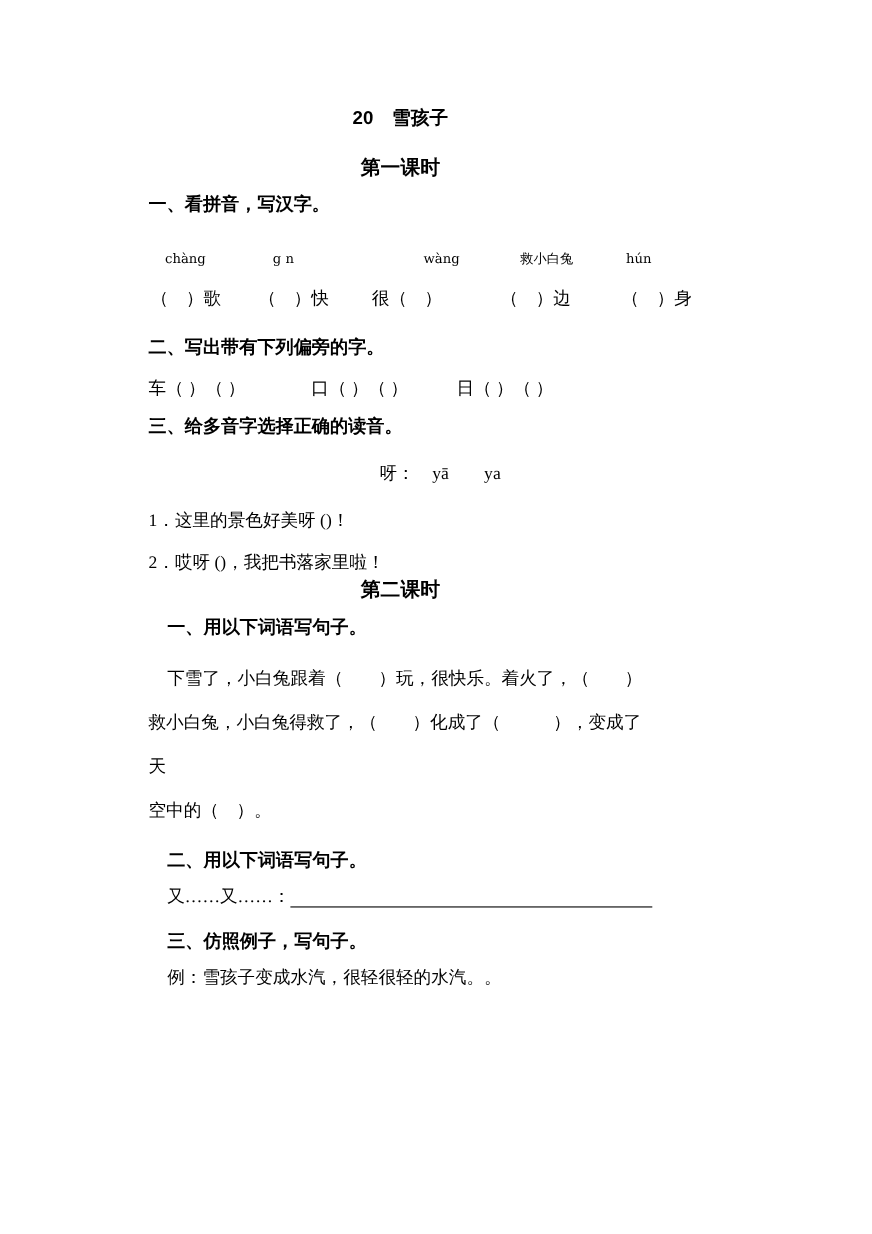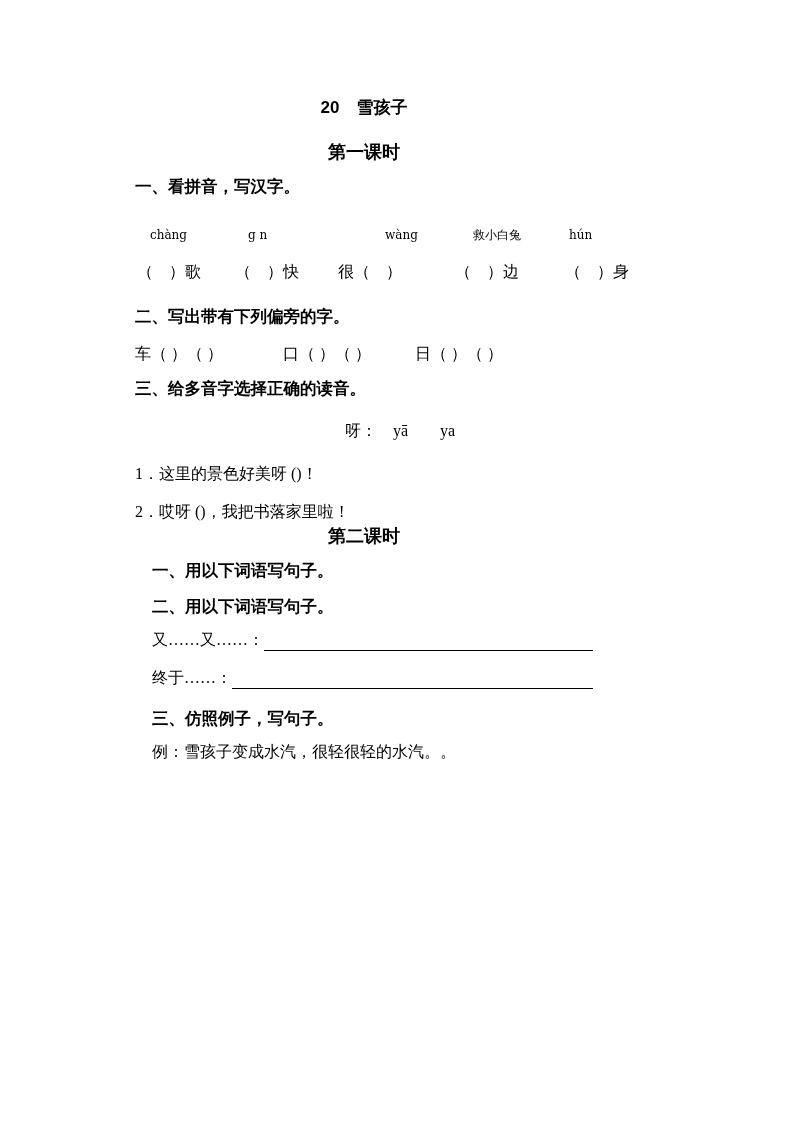--- a/index.html
+++ b/index.html
@@ -14,21 +14,21 @@
   .title{font-size:17px;line-height:24px;}
   .session-h{font-size:18px;line-height:24px;}
   .sec-h{font-size:16.5px;line-height:24px;}
   .line{line-height:24px;}
   .row{position:relative;height:24px;line-height:24px;}
   .row .abs{position:absolute;top:0;white-space:nowrap;}
   .pinyin-row{height:22px;line-height:22px;font-size:12px;font-family:"DejaVu Serif",serif;}
   .indent{padding-left:17px;}
   .ya-line{padding-left:210px;line-height:22px;}
   .para{line-height:40px;}
-  .wline{display:flex;align-items:center;height:24px;line-height:24px;}
+  .wline{display:flex;align-items:flex-start;height:24px;line-height:24px;}
   .wline .rule{flex:1;border-bottom:1.5px solid #000;height:20px;}
   .mt14{margin-top:14px;} .mt16{margin-top:16px;} .mt18{margin-top:10px;}
   .mt20{margin-top:20px;} .mt26{margin-top:26px;} .mt50{}
   .mt12{margin-top:12px;}
 </style>
 </head>
 <body>
 
 <div class="page">
 
@@ -66,30 +66,31 @@
 
   <div class="ya-line mt20">呀：　yā　　ya</div>
 
   <div class="line mt20">1．这里的景色好美呀 ()！</div>
   <div class="line mt14">2．哎呀 ()，我把书落家里啦！</div>
 
   <div class="session-h center bold-h mt50">第二课时</div>
 
   <div class="sec-h bold-h indent mt18">一、用以下词语写句子。</div>
 
+  <div class="para mt16">
+    <div class="indent">下雪了，小白兔跟着（　　）玩，很快乐。着火了，（　　）</div>
+    <div>救小白兔，小白兔得救了，（　　）化成了（　　　），变成了天</div>
+    <div>空中的（　）。</div>
+  </div>
 
   <div class="sec-h bold-h indent mt12">二、用以下词语写句子。</div>
 
   <div class="wline indent mt18">
     <span>又……又……：</span>
     <span class="rule"></span>
   </div>
 
-  <div class="wline indent mt14">
-    <span>终于……：</span>
-    <span class="rule"></span>
-  </div>
 
   <div class="sec-h bold-h indent mt16">三、仿照例子，写句子。</div>
 
   <div class="line indent mt18">例：雪孩子变成水汽，很轻很轻的水汽。。</div>
 
 </div>
 
 </body></html>

